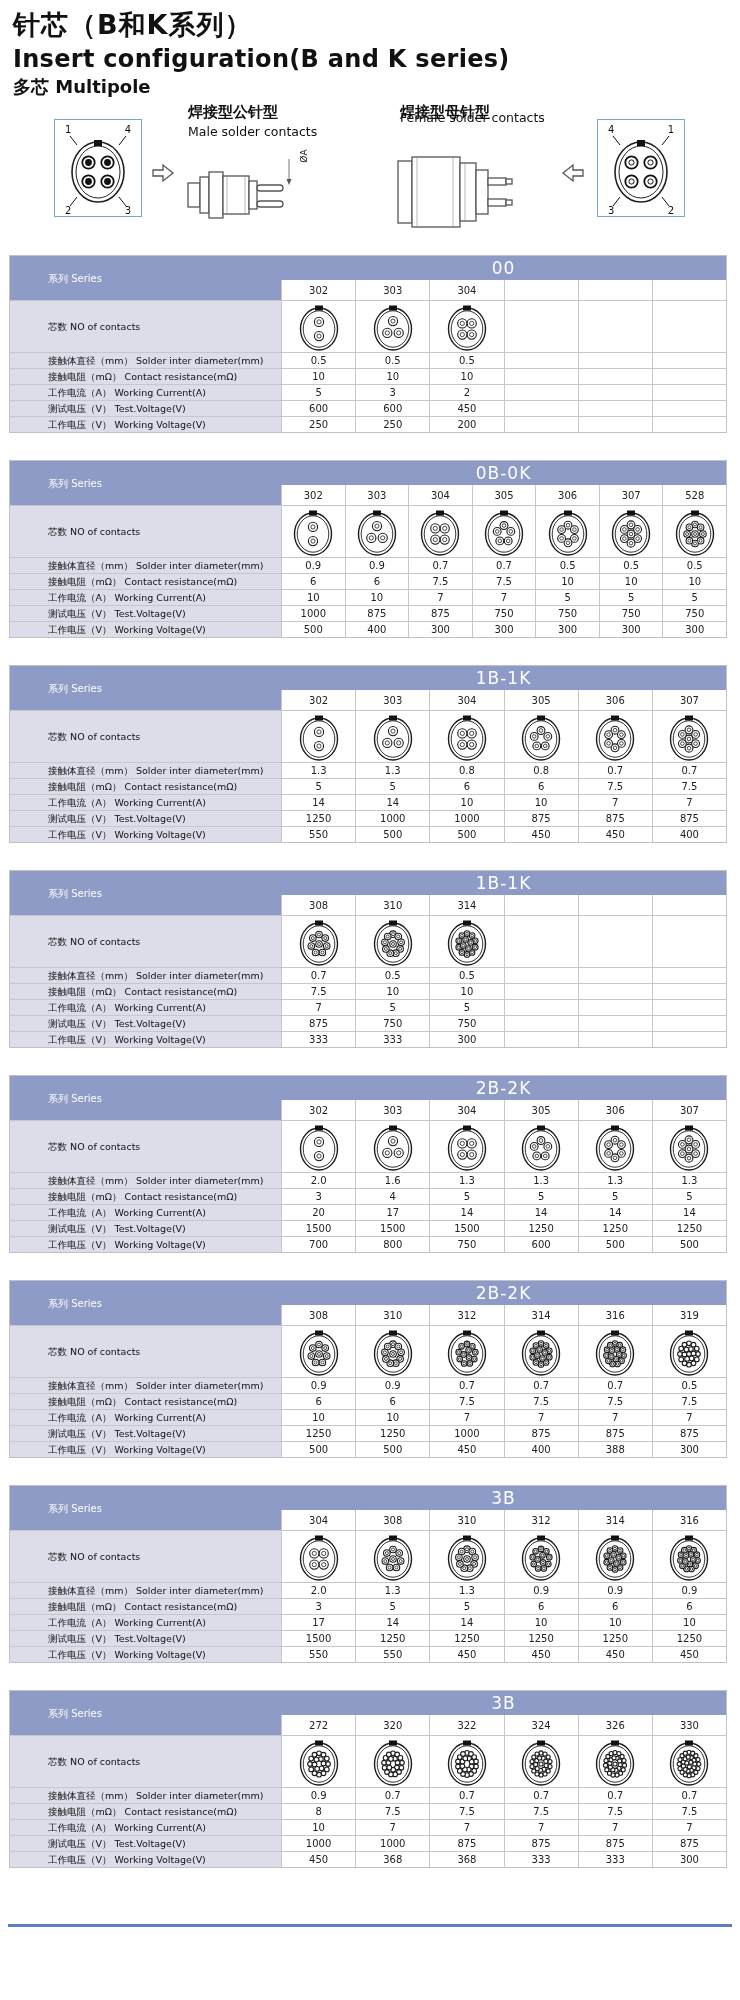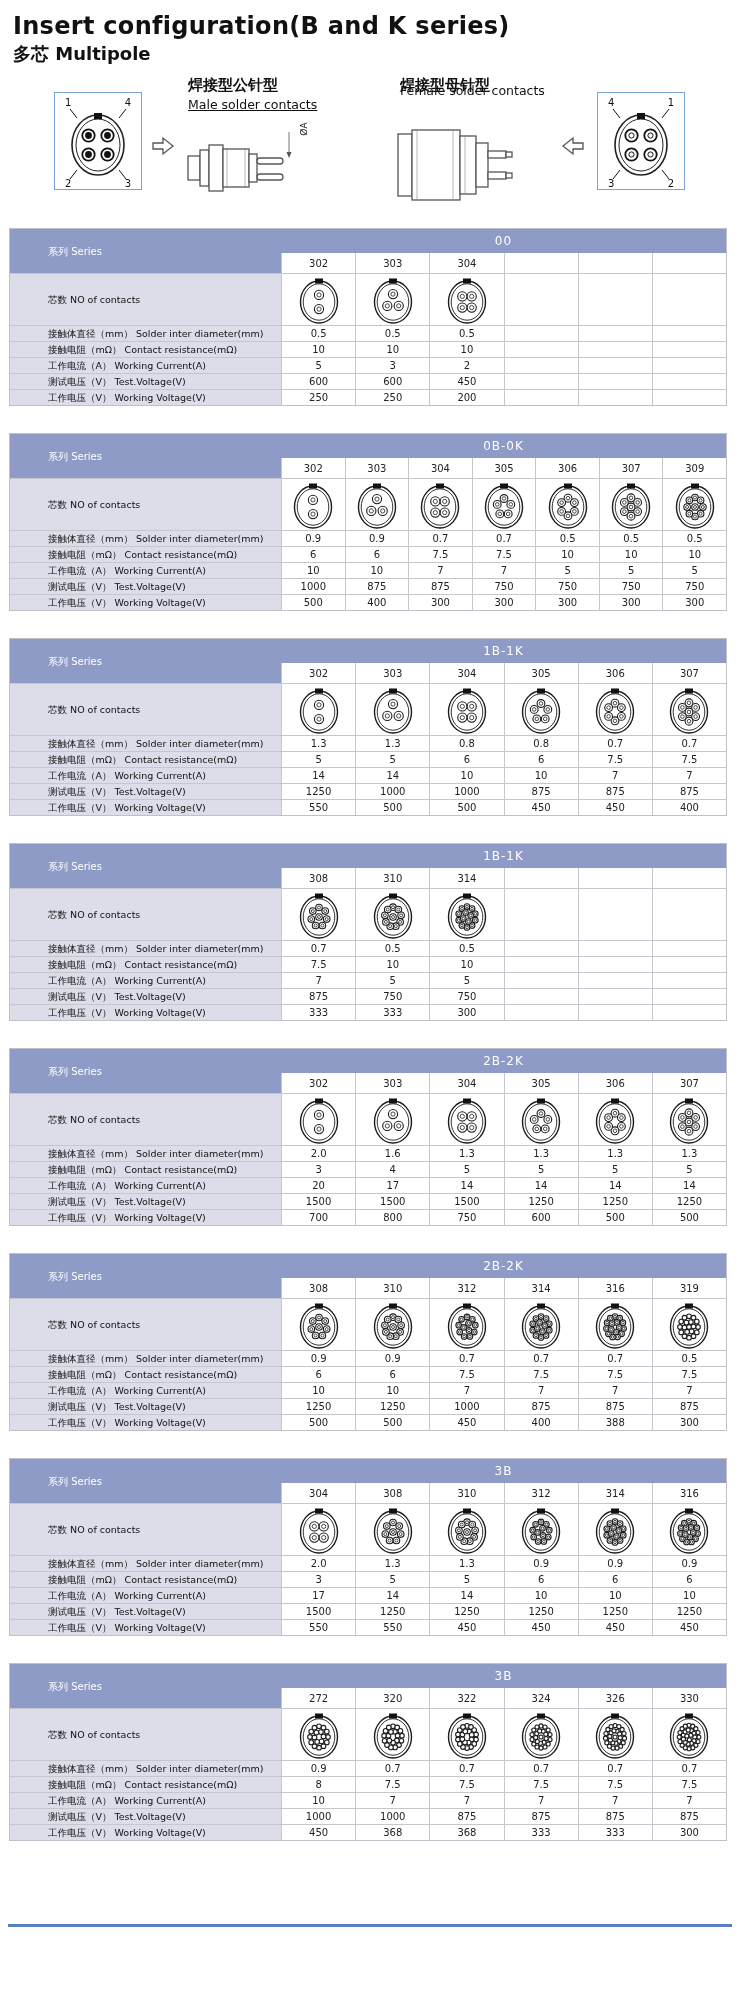--- a/index.html
+++ b/index.html
@@ -6,25 +6,25 @@
   html, body { margin:0; padding:0; }
   body {
     width:740px; height:2000px; background:#ffffff; position:relative; overflow:hidden;
     font-family:"DejaVu Sans","Liberation Sans",sans-serif; color:#111;
   }
   .titles { padding:8px 0 0 13px; }
   .title-zh { font-size:27px; font-weight:bold; letter-spacing:1px; line-height:33px; }
   .title-en { font-size:24px; font-weight:bold; letter-spacing:0.3px; line-height:32px; margin-top:2px; }
   .subtitle { font-size:18px; font-weight:bold; }
 
-  .diagram { position:relative; height:152px; margin-top:10px; }
+  .diagram { position:relative; height:152px; margin-top:4px; }
   .dg-label-zh { position:absolute; font-size:15px; font-weight:bold; white-space:nowrap; }
   .dg-label-en { position:absolute; font-size:12.5px; white-space:nowrap; }
   .male-zh { left:188px; top:0px; }
-  .male-en { left:188px; top:21px;text-decoration:underline; }
+  .male-en { left:188px; top:21px; }
   .female-zh { left:400px; top:0px; }
   .female-en { left:400px; top:7px; }
   .facebox { position:absolute; width:88px; height:98px; border:1px solid #7aa3d6; background:#fff; }
   .facebox.left { left:54px; top:16px; }
   .facebox.right { left:597px; top:16px; }
   .sideview { position:absolute; }
   .male-view { left:185px; top:44px; }
   .female-view { left:395px; top:50px; }
   .blockarrow { position:absolute; }
   .arrow-right { left:150px; top:58px; }
@@ -33,35 +33,36 @@
 
   .ctable { width:718px; margin:0 0 27px 9px; border:1px solid #c0c0ca; }
   .trow { display:flex; }
   .lcell {
     width:271px; min-width:271px; background:#dcdde9; display:flex; align-items:center;
     padding-left:38px; font-size:9.5px; line-height:11px;
   }
   .thead { height:44px; }
   .thead .lcell { background:#8e9bc7; color:#fff; font-size:10px; }
   .headright { flex:1; display:flex; flex-direction:column; min-width:0; }
-  .seriesband { height:24px; line-height:24px; background:#8e9bc7; color:#fff; text-align:center; font-size:12px; letter-spacing:1px; }
+  .seriesband { height:24px; line-height:24px; background:#8e9bc7; color:#fff; text-align:center; font-size:17px; letter-spacing:1px; }
   .modelsrow { height:20px; display:flex; background:#15803d; }
   .dataarea { flex:1; display:flex; min-width:0; }
   .dcell {
     flex:1; display:flex; align-items:center; justify-content:center;
     border-left:1px solid #c6c6cf; font-size:10px; color:#222; background:#fff; overflow:hidden;
   }
   .contactsrow { height:52px; border-top:1px solid #c6c6cf; }
   .datarow { height:16px; border-top:1px solid #c6c6cf; }
   .bottom-divider { position:absolute; left:8px; width:724px; top:1924px; height:3px; background:#5b7ec4; }
 </style>
 </head>
 <body>
 
 <div class="titles">
+  <div class="title-zh">针芯（B和K系列）</div>
   <div class="title-en">Insert configuration(B and K series)</div>
   <div class="subtitle">多芯 Multipole</div>
 </div>
 
 <div class="diagram">
   <div class="dg-label-zh male-zh">焊接型公针型</div>
   <div class="dg-label-en male-en">Male solder contacts</div>
   <div class="dg-label-zh female-zh">焊接型母针型</div>
   <div class="dg-label-en female-en">Female solder contacts</div>
 
@@ -275,21 +276,21 @@
         <div class="lcell">系列 Series</div>
         <div class="headright">
           <div class="seriesband">0B-0K</div>
           <div class="modelsrow">
             <div class="dcell">302</div>
             <div class="dcell">303</div>
             <div class="dcell">304</div>
             <div class="dcell">305</div>
             <div class="dcell">306</div>
             <div class="dcell">307</div>
-            <div class="dcell">309</div>
+            <div class="dcell">528</div>
           </div>
         </div>
       </div>
       <div class="trow contactsrow">
         <div class="lcell">芯数 NO of contacts</div>
         <div class="dataarea">
           <div class="dcell">
             <svg width="42" height="48" viewBox="0 0 42 48">
               <ellipse cx="21" cy="26" rx="18.5" ry="21" fill="#fff" stroke="#1c1c1c" stroke-width="1.4"></ellipse>
               <ellipse cx="21" cy="26" rx="15.8" ry="18.2" fill="none" stroke="#1c1c1c" stroke-width="0.9"></ellipse>

